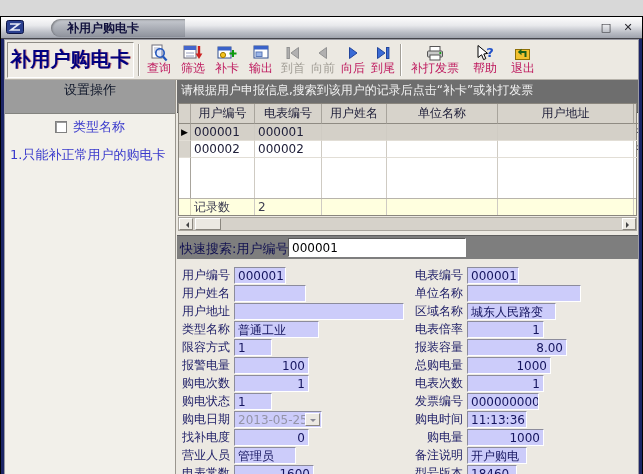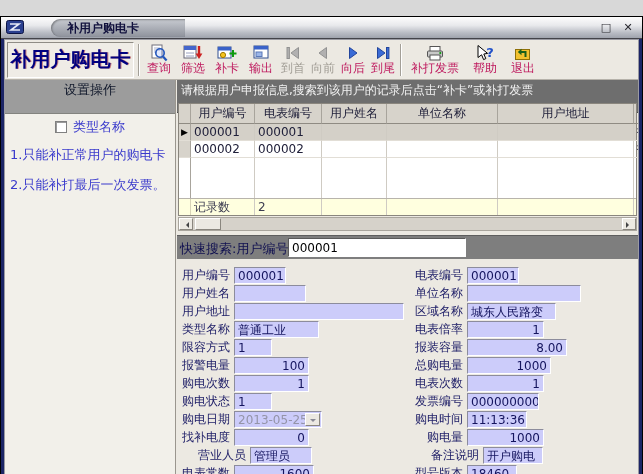--- a/index.html
+++ b/index.html
@@ -246,21 +246,20 @@
         <span class="cap">退出</span>
       </div>
     </div>
 
     <div class="sidebar">
       <div class="side-head">设置操作</div>
       <div class="side-check">
         <span class="cbox"></span><span>类型名称</span>
       </div>
       <div class="side-note" style="top:66px">1.只能补正常用户的购电卡</div>
-      <div class="side-note" style="top:96px">2.只能补打最后一次发票。</div>
     </div>
 
     <div class="main">
 
       <div class="infobar">请根据用户申报信息,搜索到该用户的记录后点击“补卡”或补打发票</div>
 
       <div class="grid">
         <div class="g-row g-head">
           <div class="g-cell g-marker"></div>
           <div class="g-cell c1">用户编号</div>
@@ -392,21 +391,21 @@
           <span class="ffield R" style="width:60px">11:13:36</span>
         </div>
 
         <div class="frow" style="top:170px;left:0;right:0">
           <span class="flabel L">找补电度</span>
           <span class="ffield L num" style="width:75px">0</span>
           <span class="flabel R">购电量</span>
           <span class="ffield R num" style="width:77px">1000</span>
         </div>
 
-        <div class="frow" style="top:188px;left:16px;right:0">
+        <div class="frow" style="top:188px;left:0;right:0">
           <span class="flabel L">营业人员</span>
           <span class="ffield L" style="width:62px">管理员</span>
           <span class="flabel R">备注说明</span>
           <span class="ffield R" style="width:60px">开户购电</span>
         </div>
 
         <div class="frow" style="top:206px;left:0;right:0">
           <span class="flabel L">电表常数</span>
           <span class="ffield L num" style="width:80px">1600</span>
           <span class="flabel R">型号版本</span>

